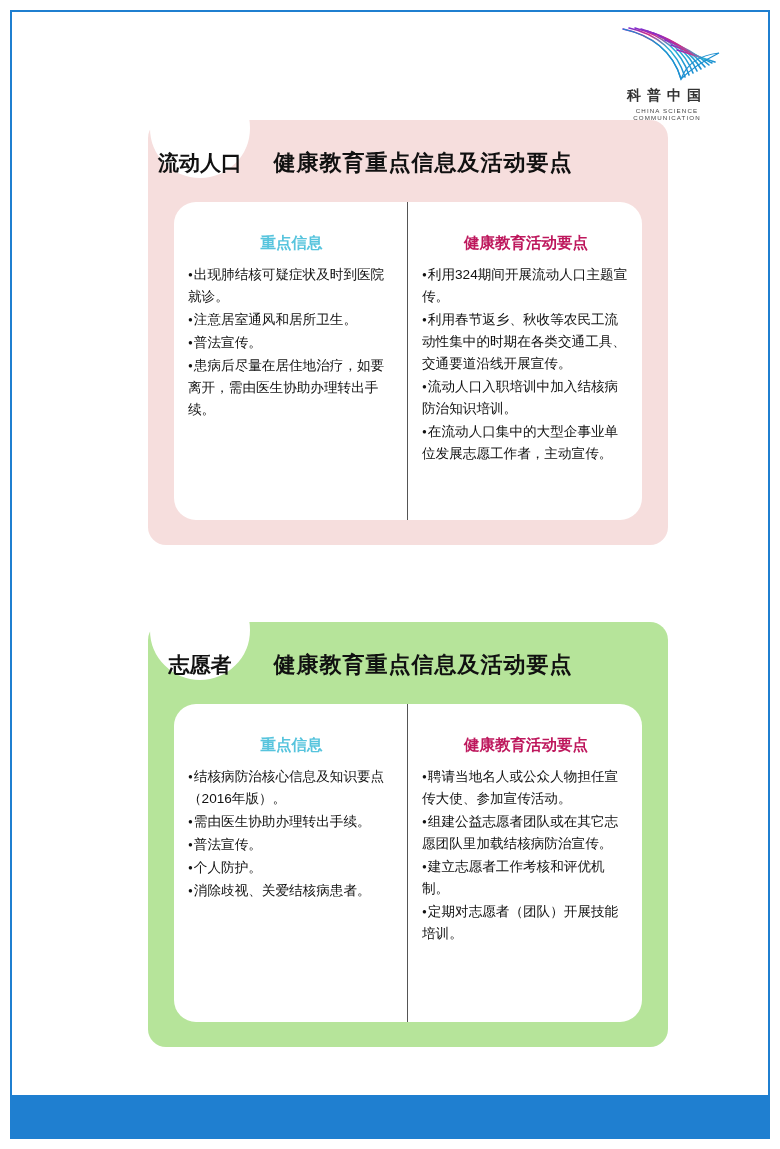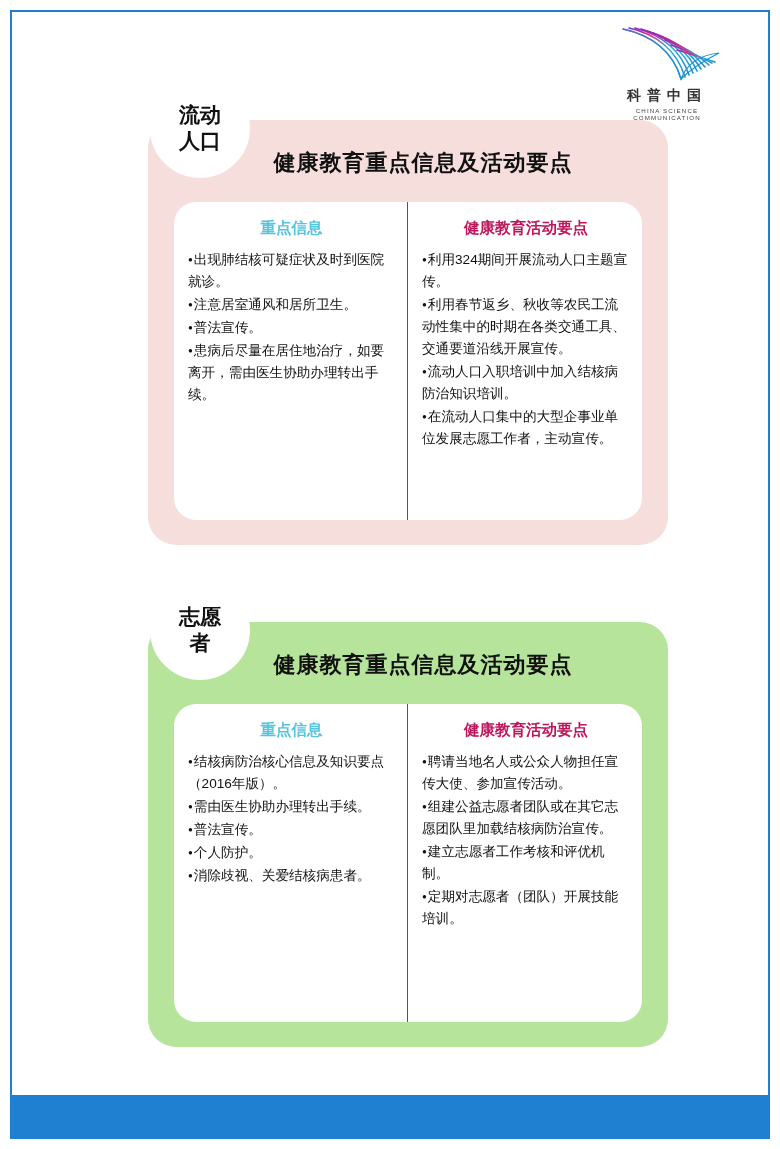--- a/index.html
+++ b/index.html
@@ -59,21 +59,21 @@
   .logo-en {
     font-size: 6.2px;
     letter-spacing: 1.1px;
     color: #444;
     margin-top: 2px;
   }
 
   
   .card {
     position: absolute;
-    border-radius: 28px;
+    border-radius: 18px;
     box-sizing: border-box;
   }
   .card-pink {
     left: 148px;
     top: 120px;
     width: 520px;
     height: 425px;
     background: #f6dedd;
   }
   .card-green {
@@ -86,22 +86,21 @@
 
   .tag {
     position: absolute;
     width: 100px;
     height: 100px;
     border-radius: 50%;
     background: #ffffff;
     border: 2px solid #ffffff;
     box-sizing: border-box;
     display: flex;
-    flex-direction: column;
-    align-items: center;
+    align-items: flex-end;
     justify-content: center;
     font-weight: bold;
     font-size: 21px;
     line-height: 1.25;
     color: #111;
     z-index: 5;
   }
   .tag-pink { left: 150px; top: 78px; }
   .tag-green { left: 150px; top: 580px; }
   .tag span { display: block; }
@@ -126,21 +125,21 @@
     top: 82px;
     width: 468px;
     height: 318px;
     background: #ffffff;
     border-radius: 22px;
     box-sizing: border-box;
     display: flex;
   }
   .col {
     flex: 1 1 50%;
-    padding: 16px 12px 10px 14px;
+    padding: 31px 12px 10px 14px;
     box-sizing: border-box;
   }
   .col-left { border-right: 1.5px solid #555; }
 
   .col-head {
     text-align: center;
     font-weight: bold;
     font-size: 15.5px;
     margin-bottom: 10px;
   }

